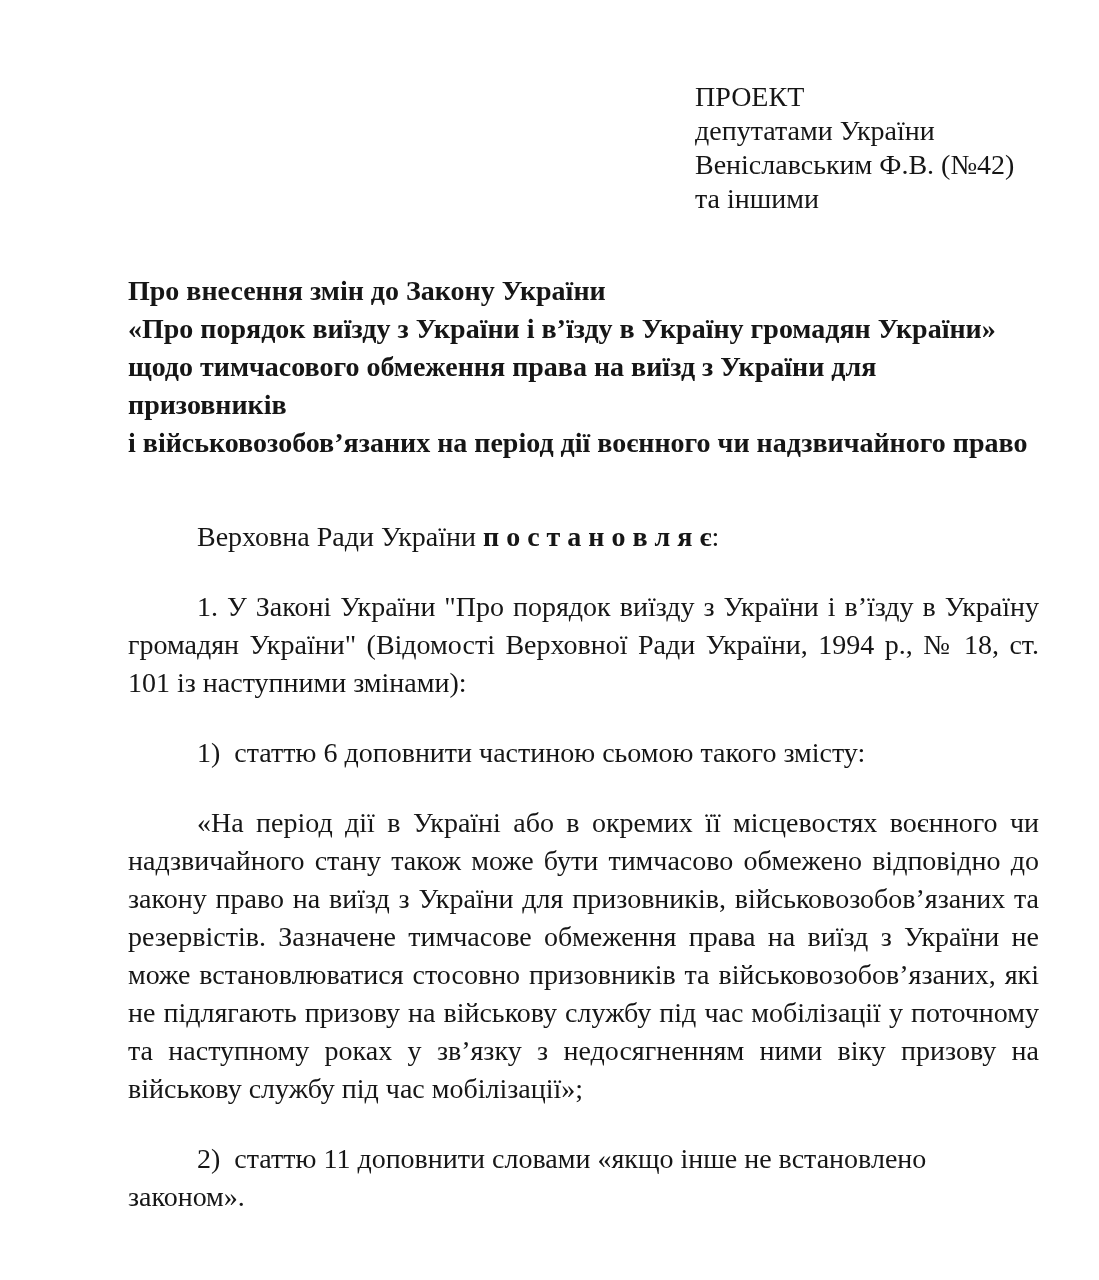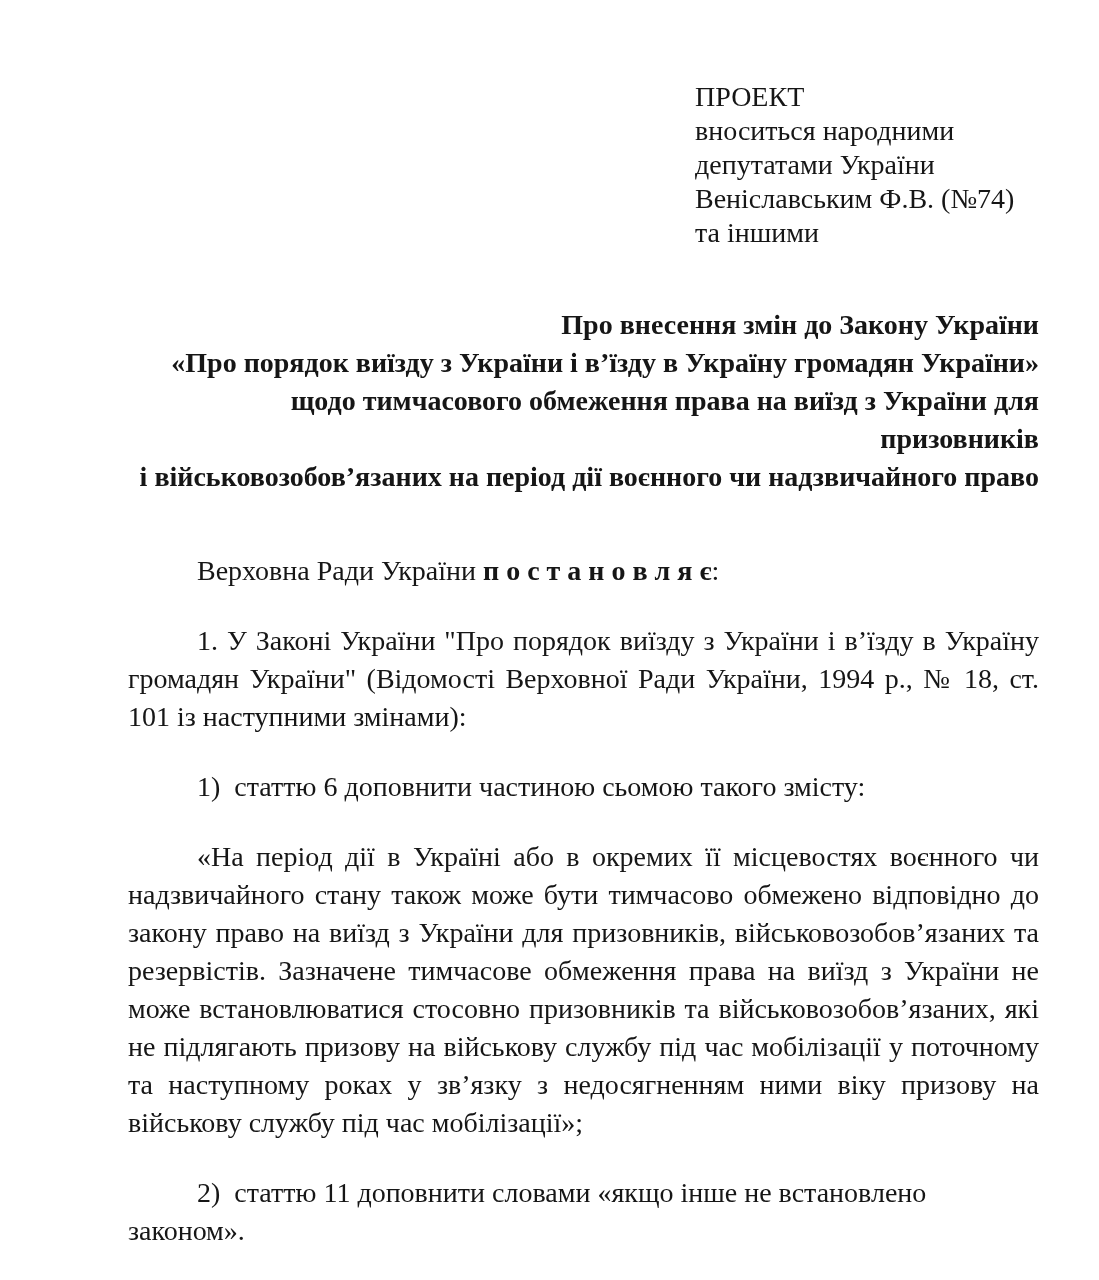--- a/index.html
+++ b/index.html
@@ -26,21 +26,21 @@
     text-align: left;
   }
   .law-heading {
     margin: 0 0 34px 0;
     text-align: center;
     font-size: 29px;
     font-weight: bold;
     letter-spacing: 0.5px;
   }
   .law-title {
-    text-align: right;
+    text-align: left;
     font-weight: bold;
     line-height: 38px;
     margin-bottom: 56px;
   }
   p.para {
     margin: 0 0 32px 0;
     line-height: 38px;
     text-indent: 69px;
   }
   p.justify {
@@ -52,23 +52,22 @@
   p.enacting {
   }
 </style>
 </head>
 <body>
 
 <div class="page">
 
   <div class="submission-header">
     <div>ПРОЕКТ</div>
-    <div>вноситься народними</div>
     <div>депутатами України</div>
-    <div>Веніславським Ф.В. (№74)</div>
+    <div>Веніславським Ф.В. (№42)</div>
     <div>та іншими</div>
   </div>
 
 
   <div class="law-title">
     <div>Про внесення змін до Закону України</div>
     <div>«Про порядок виїзду з України і в’їзду в Україну громадян України»</div>
     <div>щодо тимчасового обмеження права на виїзд з України для призовників</div>
     <div>і військовозобов’язаних на період дії воєнного чи надзвичайного право</div>
   </div>

